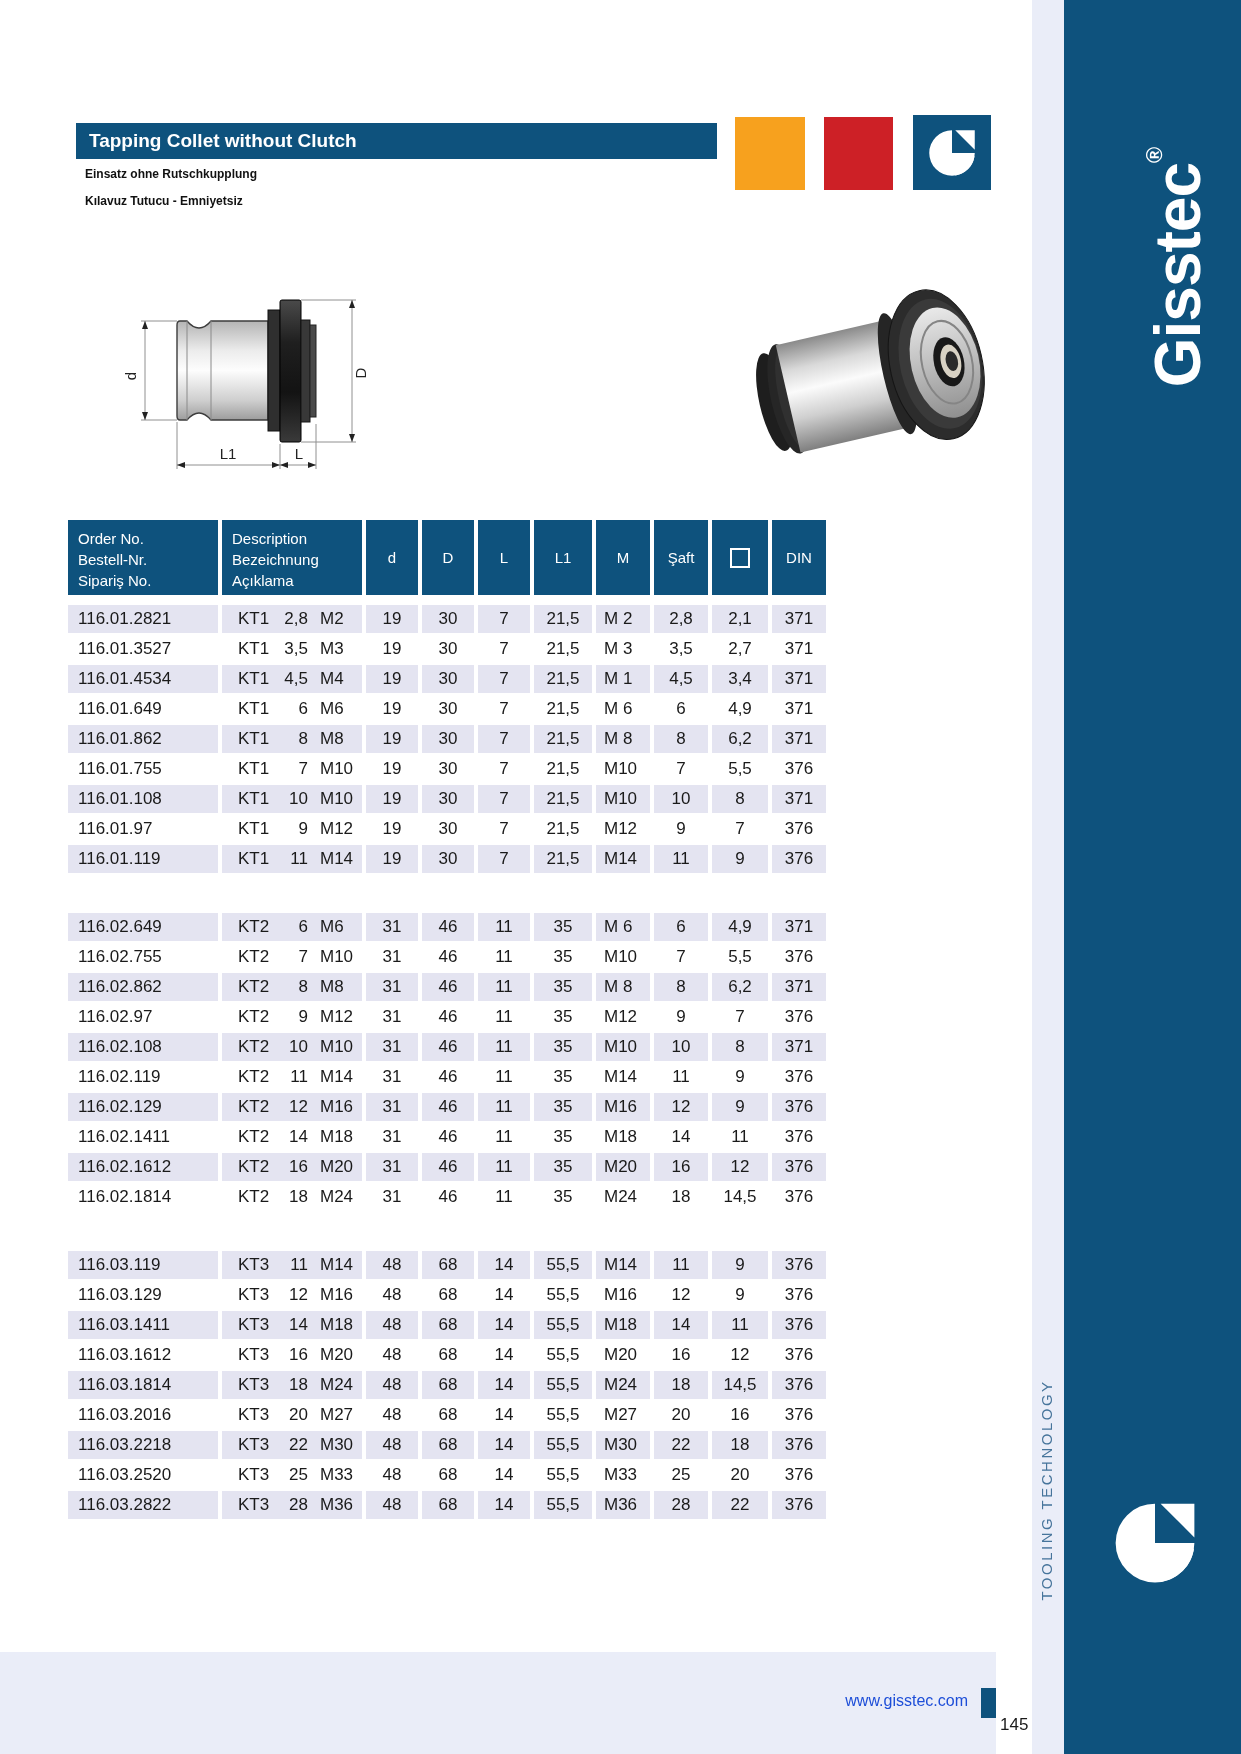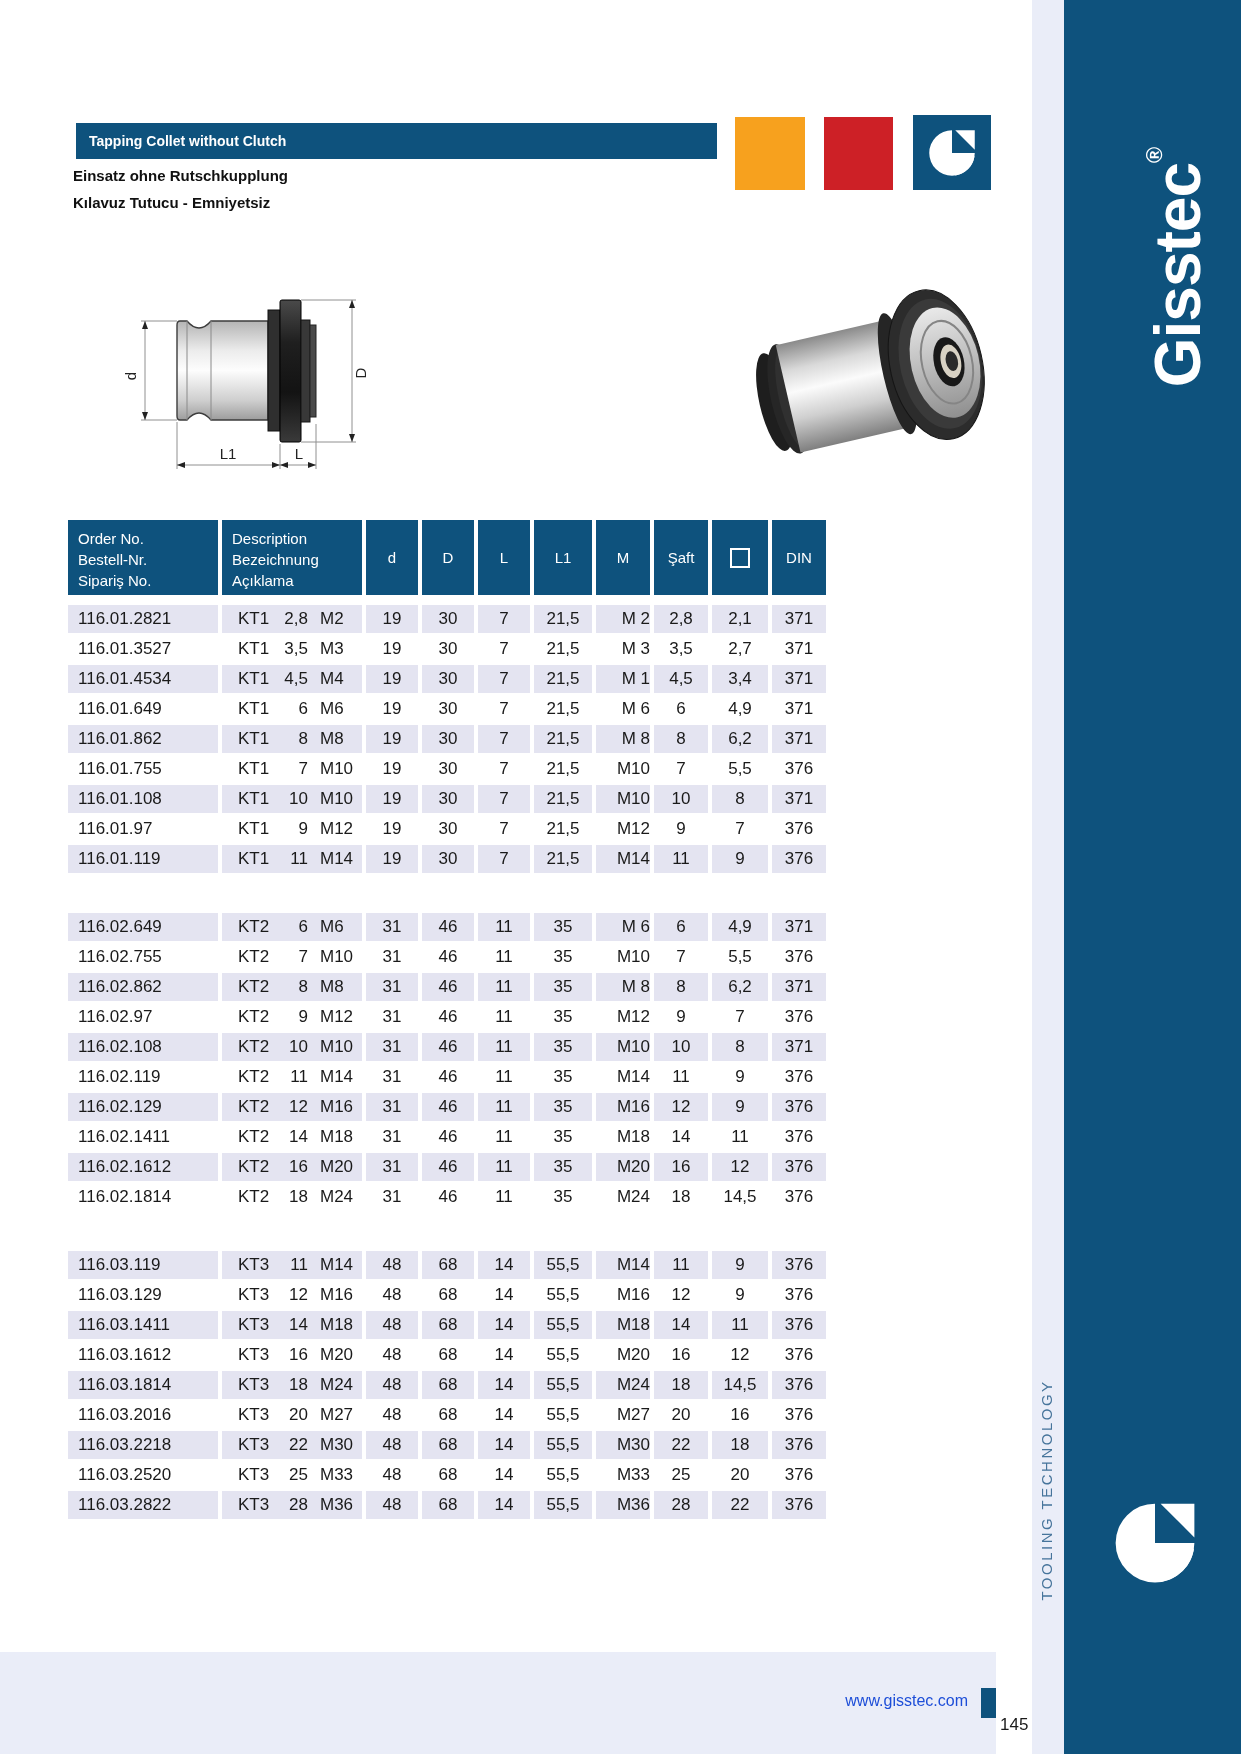--- a/index.html
+++ b/index.html
@@ -9,22 +9,22 @@
     --orange:#F7A11E;
     --red:#CD2026;
     --ink:#1a1a1a;
   }
   *{margin:0;padding:0;box-sizing:border-box;}
   body{background:#888;font-family:"Liberation Sans","DejaVu Sans",sans-serif;}
   .page{position:relative;width:1241px;height:1754px;background:#fff;overflow:hidden;margin:0 auto;}
 
   
   .title-bar{position:absolute;left:76px;top:123px;width:641px;height:36px;background:var(--blue);
-    color:#fff;font-size:14px;font-weight:bold;line-height:36px;padding-left:13px;}
-  .subtitle{position:absolute;left:73px;font-size:15px;font-weight:bold;color:#111;}
+    color:#fff;font-size:19px;font-weight:bold;line-height:36px;padding-left:13px;}
+  .subtitle{position:absolute;left:85px;font-size:12px;font-weight:bold;color:#111;}
   .subtitle.de{top:167px;}
   .subtitle.tr{top:194px;}
 
   .decor-square{position:absolute;top:117px;width:70px;height:73px;}
   .decor-square.orange{left:735px;background:var(--orange);}
   .decor-square.red{left:824px;width:69px;background:var(--red);}
   .logo-square{position:absolute;left:913px;top:115px;width:78px;height:75px;background:var(--blue);
     display:flex;align-items:center;justify-content:center;}
 
   
@@ -63,21 +63,21 @@
   .row-group:first-child{margin-top:8px;}
   .t-row{height:28px;margin-bottom:2px;}
   .t-row .cell{font-size:17px;color:var(--ink);line-height:28px;height:28px;overflow:hidden;}
   .t-row.shaded .cell{background:var(--shade);}
   .cell.c-order{padding-left:10px;}
   .cell.c-desc{display:flex;padding-left:16px;}
   .c-desc .model{width:40px;}
   .c-desc .size{width:30px;text-align:right;}
   .c-desc .thread{margin-left:12px;}
   .cell.c-num{text-align:center;}
-  .cell.c-m{padding-left:8px;text-align:right;}
+  .cell.c-m{padding-left:8px;}
 </style>
 </head>
 <body>
 
 <div class="page">
 
   <div class="title-bar">Tapping Collet without Clutch</div>
   <div class="subtitle de">Einsatz ohne Rutschkupplung</div>
   <div class="subtitle tr">Kılavuz Tutucu - Emniyetsiz</div>
 

